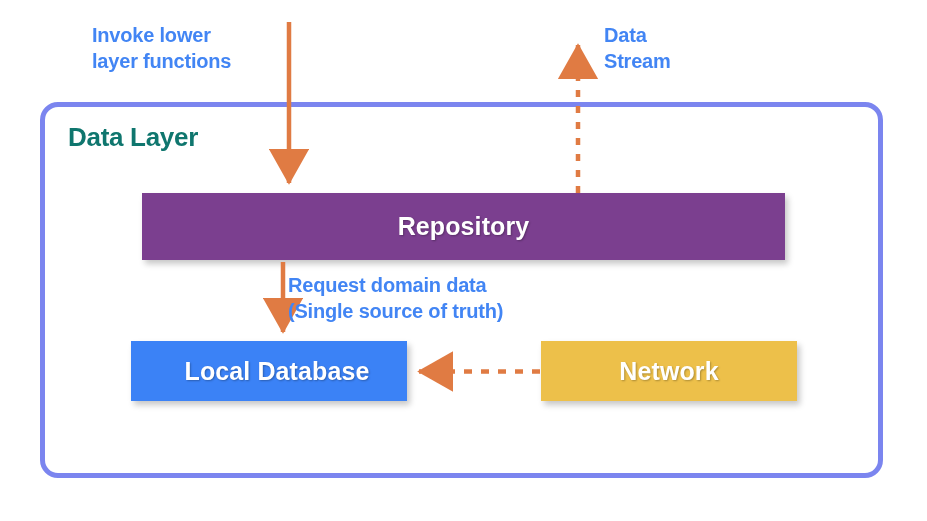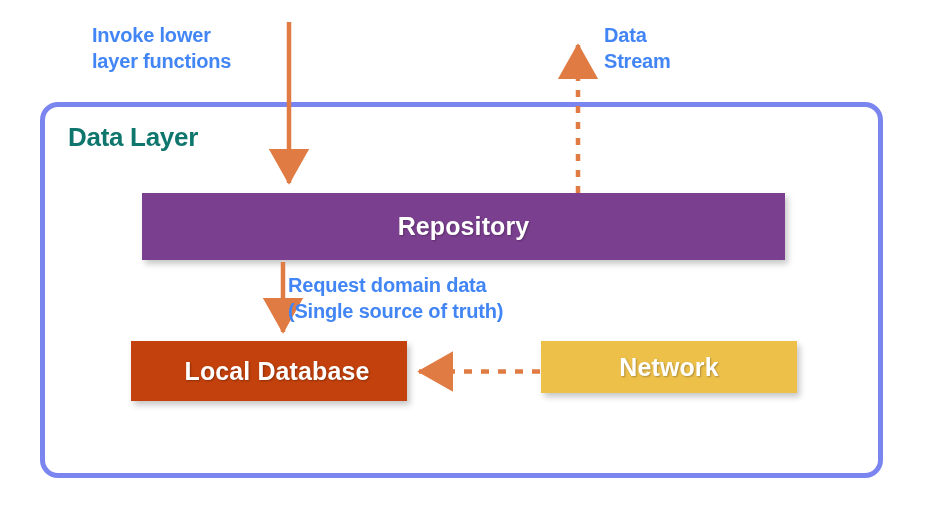--- a/index.html
+++ b/index.html
@@ -71,28 +71,28 @@
     top: 193px;
     width: 643px;
     height: 67px;
     background: #7b3f8f;
   }
   #node-local-db {
     left: 131px;
     top: 341px;
     width: 276px;
     height: 60px;
-    background: #c2410c;
+    background: #3b82f6;
     padding-left: 16px;
   }
   #node-network {
     left: 541px;
     top: 341px;
     width: 256px;
-    height: 52px;
+    height: 60px;
     background: #edc04a;
   }
 
   
   #arrows {
     position: absolute;
     left: 0;
     top: 0;
     width: 927px;
     height: 521px;

